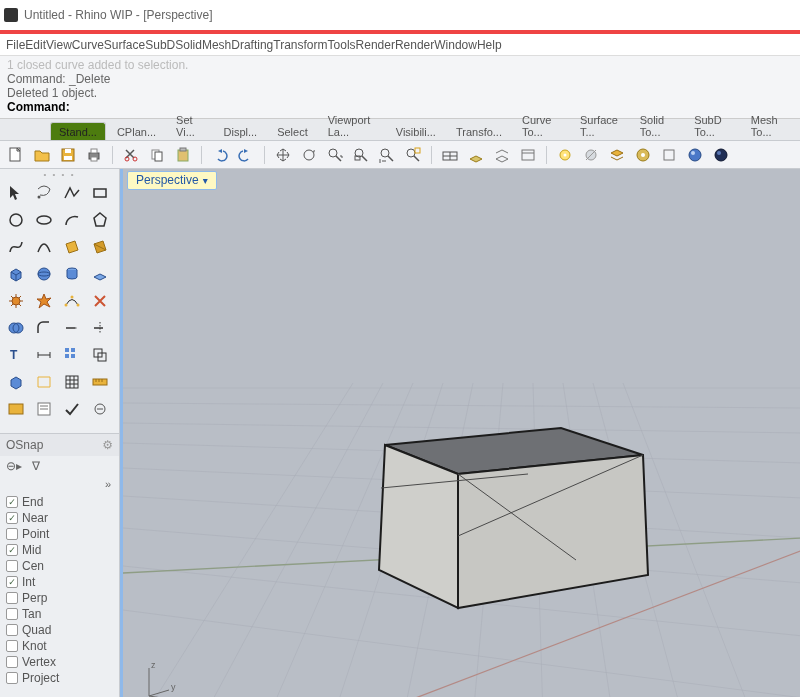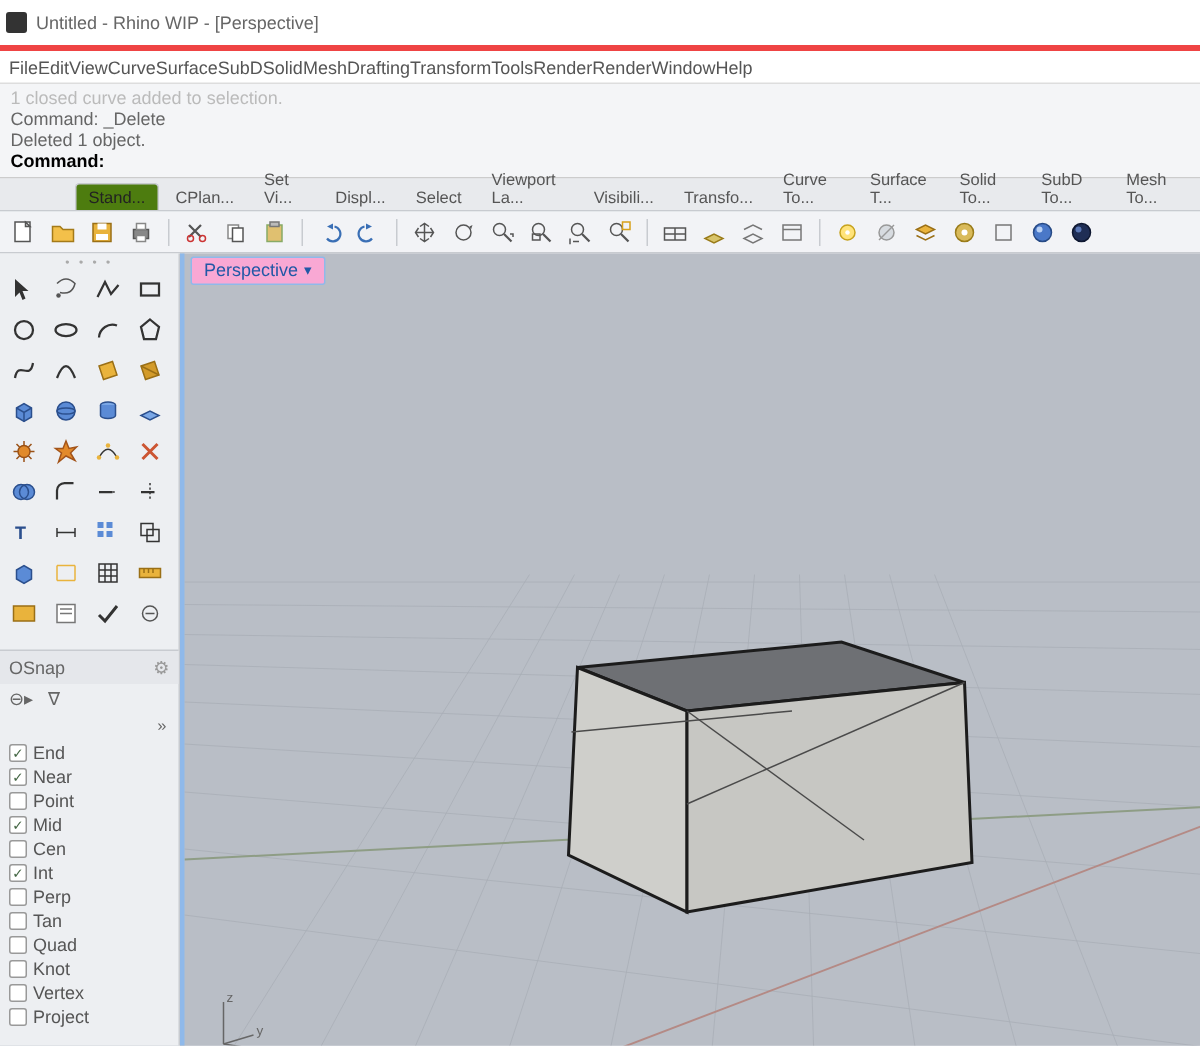--- a/index.html
+++ b/index.html
@@ -60,21 +60,21 @@
   .osnap-row { display:flex; align-items:center; gap:4px; padding:1px 2px; }
   .osnap-row .cb { width:12px; height:12px; border:1px solid #999; border-radius:2px;
                    display:flex; align-items:center; justify-content:center; font-size:9px;
                    color:#464; background:#fff; }
   .osnap-row .cb.checked::after { content:"✓"; }
   .osnap-row .lbl { color:#555; }
   .osnap-chevron { display:flex; justify-content:flex-end; padding: 2px 8px; color:#666; font-size:11px; }
 
   
   .viewport { flex: 1; background: #b9bec6; position: relative; border-left: 3px solid #8fb9ea; }
-  .vp-tab { position:absolute; top:2px; left:4px; background:#f9a8d4;
+  .vp-tab { position:absolute; top:2px; left:4px; background:#fef9c3;
             border:1px solid #8fb9ea; border-radius:2px; padding:1px 8px 2px 8px;
             font-size:12px; color:#2258a6; font-weight:500; display:flex; align-items:center; gap:4px;}
   .vp-tab .dd { font-size:10px; color:#2258a6; }
 
   .axis-widget { position:absolute; left:16px; bottom:18px; color:#666; font-size:10px;
                  display:flex; align-items:flex-end; gap:4px; }
   .axis-widget svg { overflow:visible; }
 
   .scene { position:absolute; top:9px; left:0; right:0; bottom:0; }
 

